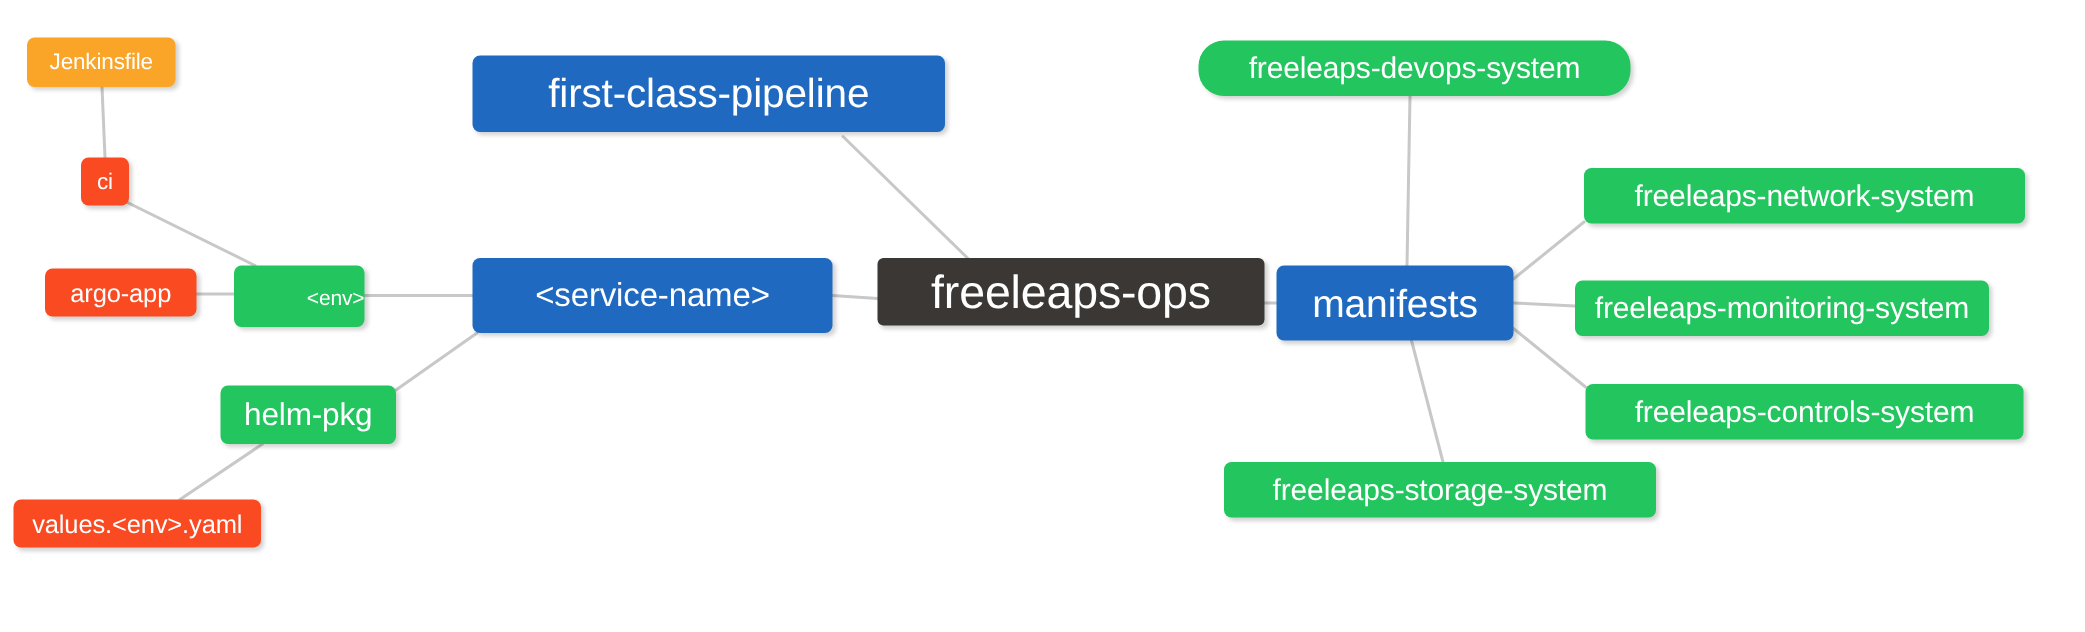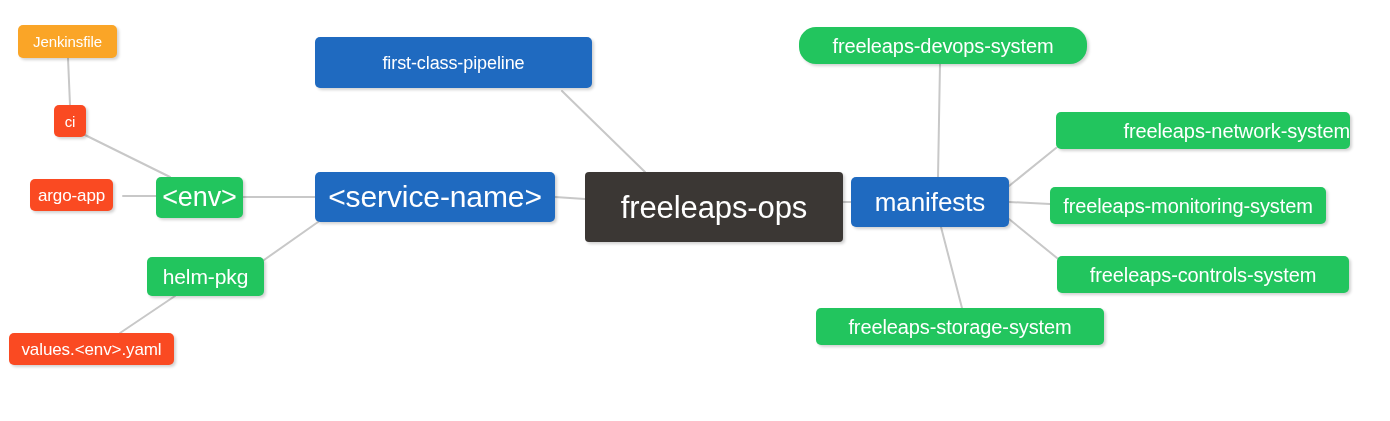--- a/index.html
+++ b/index.html
@@ -61,54 +61,54 @@
       <line x1="156" y1="196" x2="123" y2="196" stroke="#c8c8c8" stroke-width="2" stroke-linecap="round"></line>
       <line x1="170" y1="177" x2="85" y2="135" stroke="#c8c8c8" stroke-width="2" stroke-linecap="round"></line>
       <line x1="70" y1="105" x2="68" y2="58" stroke="#c8c8c8" stroke-width="2" stroke-linecap="round"></line>
       <line x1="938" y1="177" x2="940" y2="64" stroke="#c8c8c8" stroke-width="2" stroke-linecap="round"></line>
       <line x1="1009" y1="186" x2="1056" y2="148" stroke="#c8c8c8" stroke-width="2" stroke-linecap="round"></line>
       <line x1="1009" y1="202" x2="1050" y2="204" stroke="#c8c8c8" stroke-width="2" stroke-linecap="round"></line>
       <line x1="1009" y1="219" x2="1057" y2="258" stroke="#c8c8c8" stroke-width="2" stroke-linecap="round"></line>
       <line x1="941" y1="227" x2="962" y2="308" stroke="#c8c8c8" stroke-width="2" stroke-linecap="round"></line>
     </svg>
   <div id="node-layer">
-      <div class="node root" style="left: 585px; top: 172px; width: 258px; height: 70px; font-size: 31px;">
+      <div class="node root" style="left: 585px; top: 172px; width: 258px; height: 45px; font-size: 31px;">
         <span>freeleaps-ops</span>
       </div>
-      <div class="node lvl1" style="left: 315px; top: 37px; width: 277px; height: 51px; font-size: 18px;">
+      <div class="node lvl1" style="left: 315px; top: 37px; width: 315px; height: 51px; font-size: 27px;">
         <span>first-class-pipeline</span>
       </div>
-      <div class="node lvl1" style="left: 315px; top: 172px; width: 240px; height: 50px; font-size: 30px;">
+      <div class="node lvl1" style="left: 315px; top: 172px; width: 240px; height: 50px; font-size: 22px;">
         <span>&lt;service-name&gt;</span>
       </div>
       <div class="node lvl1" style="left: 851px; top: 177px; width: 158px; height: 50px; font-size: 26px;">
         <span>manifests</span>
       </div>
-      <div class="node lvl2" style="left: 156px; top: 177px; width: 87px; height: 41px; font-size: 27px;">
+      <div class="node lvl2" style="left: 156px; top: 177px; width: 87px; height: 41px; font-size: 14px; justify-content: flex-end;">
         <span>&lt;env&gt;</span>
       </div>
       <div class="node lvl2" style="left: 147px; top: 257px; width: 117px; height: 39px; font-size: 21px; align-items: center;">
         <span>helm-pkg</span>
       </div>
       <div class="node lvl2" style="left: 799px; top: 27px; width: 288px; height: 37px; font-size: 20px; border-radius: 17px;">
         <span>freeleaps-devops-system</span>
       </div>
-      <div class="node lvl2" style="left: 1056px; top: 112px; width: 294px; height: 37px; font-size: 20px; justify-content: flex-end;">
+      <div class="node lvl2" style="left: 1056px; top: 112px; width: 294px; height: 37px; font-size: 20px;">
         <span>freeleaps-network-system</span>
       </div>
       <div class="node lvl2" style="left: 1050px; top: 187px; width: 276px; height: 37px; font-size: 20px;">
         <span>freeleaps-monitoring-system</span>
       </div>
       <div class="node lvl2" style="left: 1057px; top: 256px; width: 292px; height: 37px; font-size: 20px;">
         <span>freeleaps-controls-system</span>
       </div>
       <div class="node lvl2" style="left: 816px; top: 308px; width: 288px; height: 37px; font-size: 20px;">
         <span>freeleaps-storage-system</span>
       </div>
-      <div class="node lvl3" style="left: 30px; top: 179px; width: 83px; height: 32px; font-size: 17px;">
+      <div class="node lvl3" style="left: 30px; top: 179px; width: 101px; height: 32px; font-size: 17px;">
         <span>argo-app</span>
       </div>
       <div class="node lvl3" style="left: 9px; top: 333px; width: 165px; height: 32px; font-size: 17px;">
         <span>values.&lt;env&gt;.yaml</span>
       </div>
       <div class="node lvl3" style="left: 54px; top: 105px; width: 32px; height: 32px; font-size: 15px;">
         <span>ci</span>
       </div>
       <div class="node lvl4" style="left: 18px; top: 25px; width: 99px; height: 33px; font-size: 15px;">
         <span>Jenkinsfile</span>

